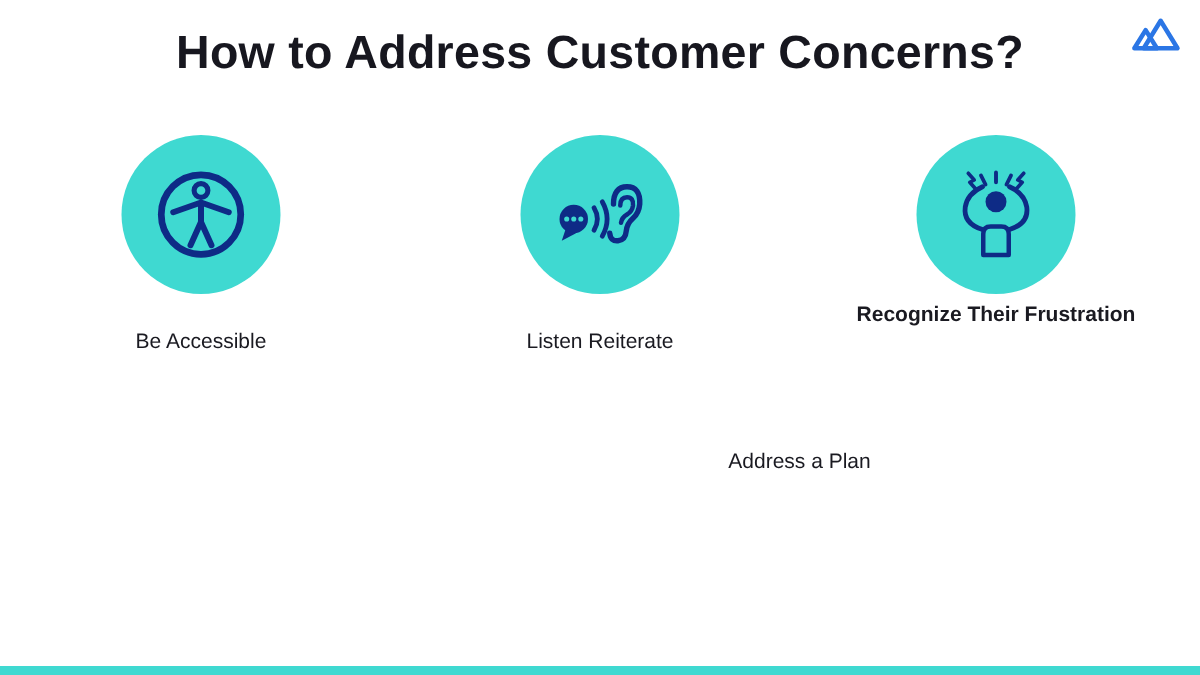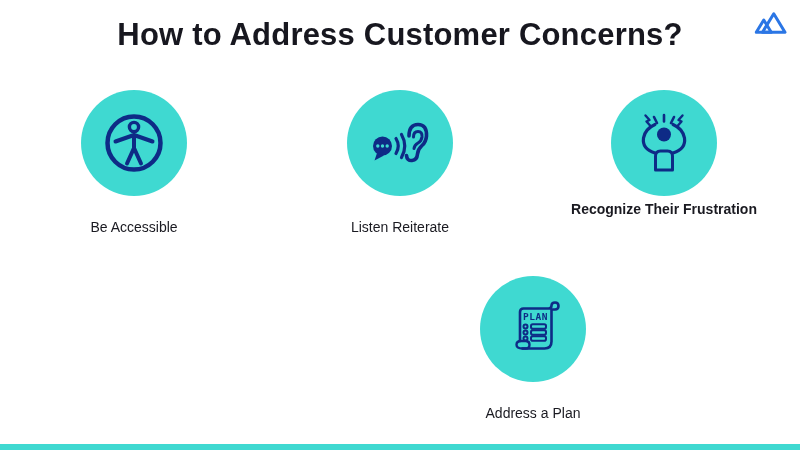--- a/index.html
+++ b/index.html
@@ -129,31 +129,18 @@
         <path d="M32 10.5 V4 M25 12 L22 6 M39 12 L42 6" fill="none" stroke="currentColor" stroke-width="2.6" stroke-linecap="round"></path>
         <path d="M18.5 15 L14.5 10.5 L17.5 9 L13.5 4.5" fill="none" stroke="currentColor" stroke-width="2.4" stroke-linecap="round" stroke-linejoin="round"></path>
         <path d="M45.5 15 L49.5 10.5 L46.5 9 L50.5 4.5" fill="none" stroke="currentColor" stroke-width="2.4" stroke-linecap="round" stroke-linejoin="round"></path>
       </svg>
     </div>
     <div class="label">Recognize Their Frustration</div>
   </div>
 
 
   <div class="item item-5">
-    <div class="circle">
-      <svg class="icon-svg" viewBox="0 0 64 64">
-        <path d="M19 44 V15 Q19 11.5 22.5 11.5 H47.5 Q50.5 11.5 50.5 8.5 Q50.5 5.5 54 5.5 Q57.5 5.5 57.5 9 Q57.5 12.5 54 12.5 H50.5 V44.5 Q50.5 51.5 43.5 51.5 H21.5" fill="none" stroke="currentColor" stroke-width="2.6" stroke-linecap="round" stroke-linejoin="round"></path>
-        <path d="M21.5 51.5 Q15.5 51.5 15.5 47.7 Q15.5 44 20 44 H25 Q28.5 44.2 28.5 47.7 Q28.5 51.5 24.5 51.5 Z" fill="none" stroke="currentColor" stroke-width="2.4" stroke-linejoin="round"></path>
-        <text x="34.5" y="23" text-anchor="middle" font-size="9.5" font-family="DejaVu Sans Mono, monospace" font-weight="bold" letter-spacing="0.5" fill="currentColor">PLAN</text>
-        <circle cx="24.5" cy="29.5" r="2" fill="none" stroke="currentColor" stroke-width="2"></circle>
-        <rect x="30" y="27.3" width="15" height="4.4" rx="1.8" fill="none" stroke="currentColor" stroke-width="2"></rect>
-        <circle cx="24.5" cy="35.5" r="2" fill="none" stroke="currentColor" stroke-width="2"></circle>
-        <rect x="30" y="33.3" width="15" height="4.4" rx="1.8" fill="none" stroke="currentColor" stroke-width="2"></rect>
-        <circle cx="24.5" cy="41.5" r="2" fill="none" stroke="currentColor" stroke-width="2"></circle>
-        <rect x="30" y="39.3" width="15" height="4.4" rx="1.8" fill="none" stroke="currentColor" stroke-width="2"></rect>
-      </svg>
-    </div>
     <div class="label">Address a Plan</div>
   </div>
 
   <div class="footer-bar"></div>
 
 </div>
 
 </body></html>

